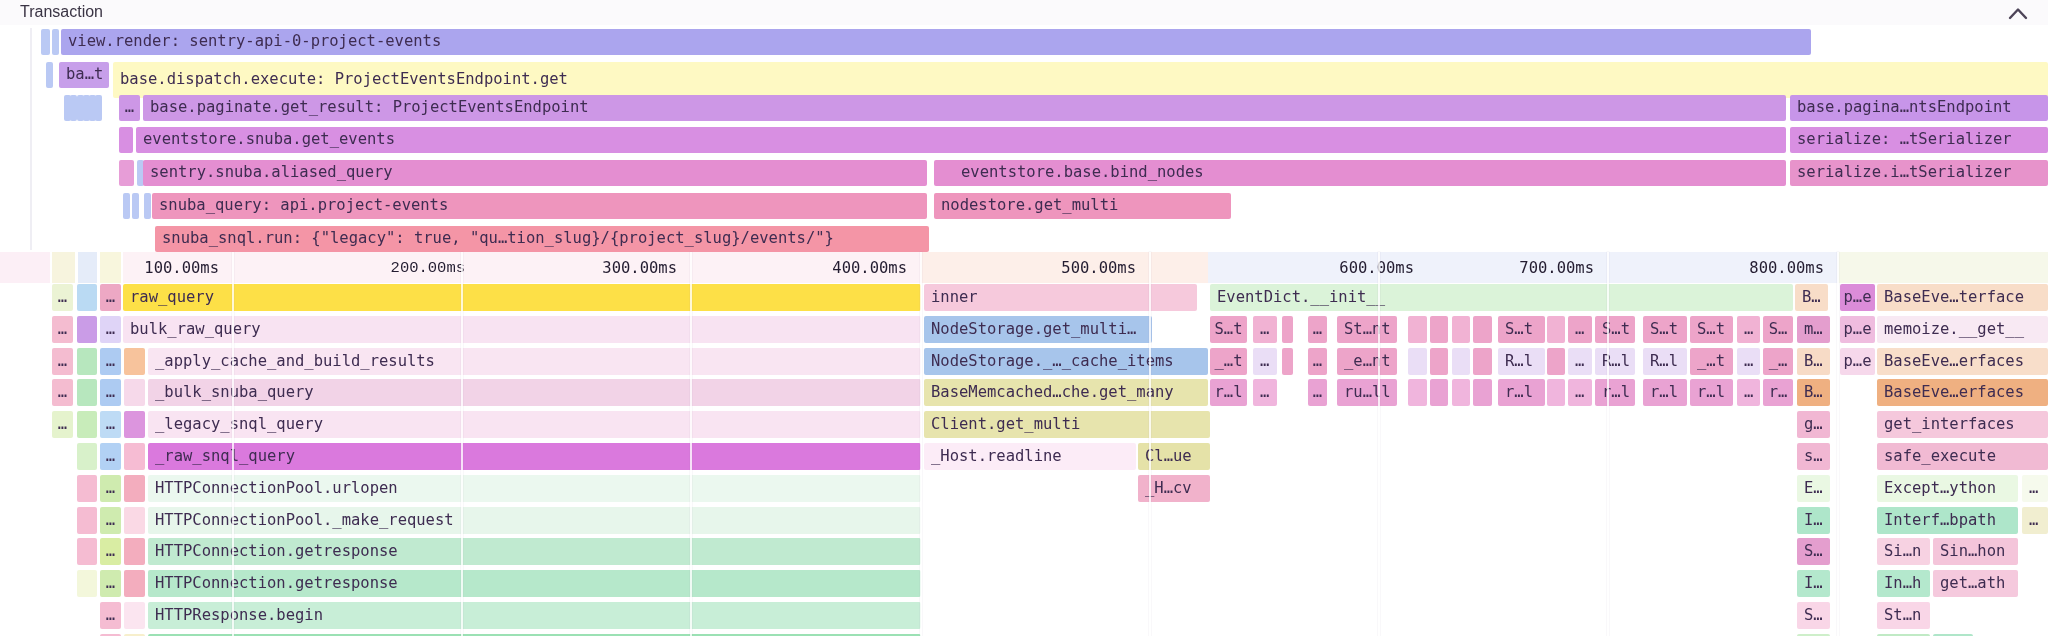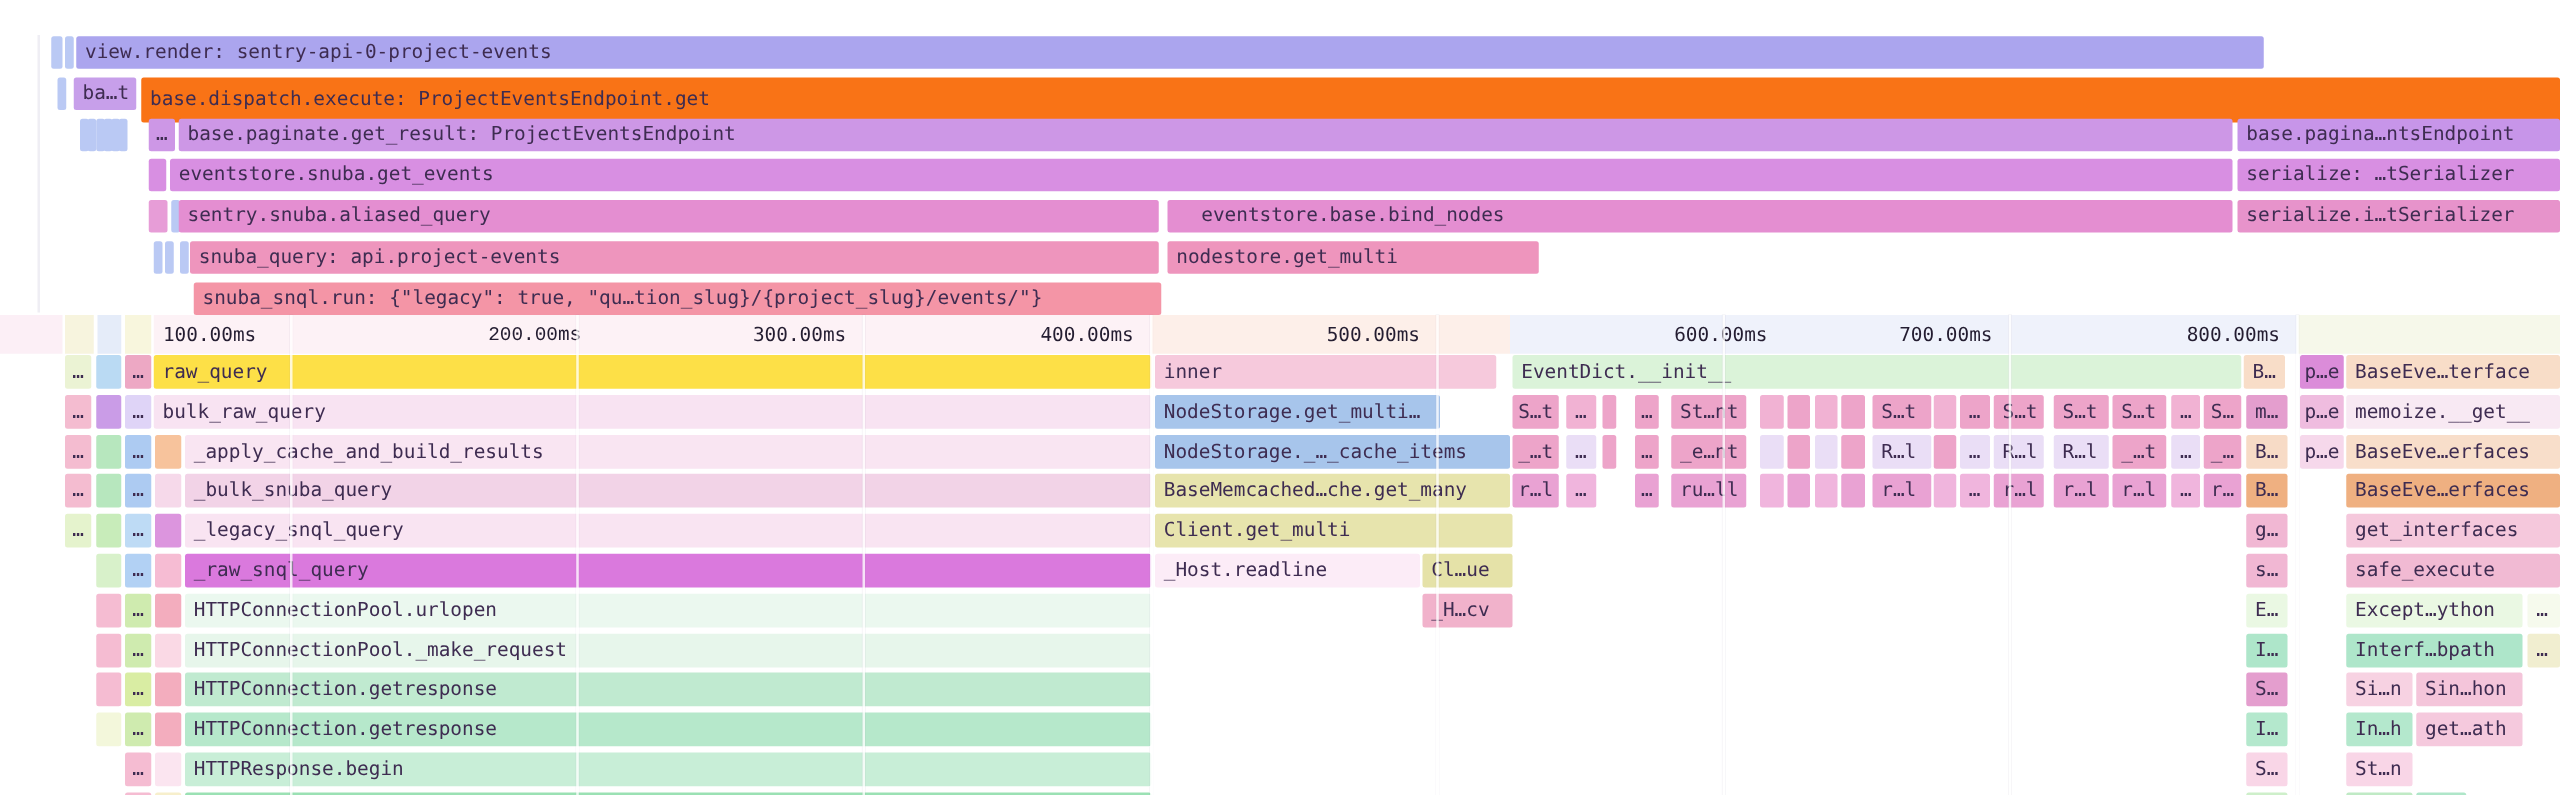--- a/index.html
+++ b/index.html
@@ -17,28 +17,34 @@
   .seg{position:absolute;top:252px;height:31px;}
   .axis-label{position:absolute;top:252px;height:31px;width:130px;display:flex;align-items:center;
               justify-content:flex-end;font-size:15.5px;color:#241d31;}
   .grid{position:absolute;top:252px;height:384px;width:2px;background:rgba(255,255,255,0.78);
         box-shadow:0 0 0 0.5px rgba(140,130,160,0.10);}
 </style>
 </head>
 <body>
 
 <div id="stage">
+  <div class="hdr">
+    <div class="hdr-title">Transaction</div>
+    <svg class="chev" viewBox="0 0 24 18">
+      <polyline points="4,13 12,4.5 20,13" fill="none" stroke="#4d4458" stroke-width="2.4" stroke-linecap="round" stroke-linejoin="round"></polyline>
+    </svg>
+  </div>
   <div class="edge-line"></div>
   <div id="minimap">
       <div class="bar" style="left: 41px; top: 29px; width: 9px; height: 26px; background: rgb(186, 201, 244);"></div>
       <div class="bar" style="left: 52px; top: 29px; width: 6px; height: 26px; background: rgb(186, 201, 244);"></div>
       <div class="bar" style="left: 61px; top: 29px; width: 1750px; height: 26px; background: rgb(171, 165, 238);">view.render: sentry-api-0-project-events</div>
       <div class="bar" style="left: 46px; top: 62px; width: 4px; height: 26px; background: rgb(186, 201, 244);"></div>
       <div class="bar" style="left: 59px; top: 62px; width: 50px; height: 26px; background: rgb(199, 159, 234);">ba…t</div>
-      <div class="bar" style="left: 113px; top: 62px; width: 1935px; height: 36px; background: #f97316;">base.dispatch.execute: ProjectEventsEndpoint.get</div>
+      <div class="bar" style="left: 113px; top: 62px; width: 1935px; height: 36px; background: #fef9c3;">base.dispatch.execute: ProjectEventsEndpoint.get</div>
       <div class="bar" style="left: 64px; top: 95px; width: 4px; height: 26px; background: rgb(186, 201, 244);"></div>
       <div class="bar" style="left: 70px; top: 95px; width: 4px; height: 26px; background: rgb(186, 201, 244);"></div>
       <div class="bar" style="left: 77px; top: 95px; width: 4px; height: 26px; background: rgb(186, 201, 244);"></div>
       <div class="bar" style="left: 83px; top: 95px; width: 4px; height: 26px; background: rgb(186, 201, 244);"></div>
       <div class="bar" style="left: 89px; top: 95px; width: 4px; height: 26px; background: rgb(186, 201, 244);"></div>
       <div class="bar" style="left: 95px; top: 95px; width: 3px; height: 26px; background: rgb(186, 201, 244);"></div>
       <div class="bar center" style="left: 119px; top: 95px; width: 21px; height: 26px; background: rgb(205, 151, 230);">…</div>
       <div class="bar" style="left: 143px; top: 95px; width: 1643px; height: 26px; background: rgb(205, 151, 230);">base.paginate.get_result: ProjectEventsEndpoint</div>
       <div class="bar" style="left: 1790px; top: 95px; width: 258px; height: 26px; background: rgb(199, 149, 233);">base.pagina…ntsEndpoint</div>
       <div class="bar" style="left: 119px; top: 127px; width: 14px; height: 26px; background: rgb(216, 143, 226);"></div>
@@ -58,21 +64,21 @@
     </div>
   <div id="axis">
       <div class="seg" style="left: 0px; width: 50px; background: rgb(252, 239, 246);"></div>
       <div class="seg" style="left: 52px; width: 23px; background: rgb(247, 244, 222);"></div>
       <div class="seg" style="left: 78px; width: 19px; background: rgb(229, 236, 249);"></div>
       <div class="seg" style="left: 100px; width: 21px; background: rgb(248, 246, 221);"></div>
       <div class="seg" style="left: 123px; width: 798px; background: rgb(253, 242, 246);"></div>
       <div class="seg" style="left: 921px; width: 287px; background: rgb(253, 239, 233);"></div>
       <div class="seg" style="left: 1208px; width: 630px; background: rgb(239, 242, 251);"></div>
       <div class="seg" style="left: 1838px; width: 210px; background: rgb(246, 248, 234);"></div>
-      <div class="axis-label" style="left: 75px; text-align: right;">100.00ms</div>
+      <div class="axis-label" style="left: 89px; text-align: right;">100.00ms</div>
       <div class="axis-label" style="left: 335px; font-family: Liberation Mono, monospace;">200.00ms</div>
       <div class="axis-label" style="left: 547px;">300.00ms</div>
       <div class="axis-label" style="left: 777px;">400.00ms</div>
       <div class="axis-label" style="left: 1006px;">500.00ms</div>
       <div class="axis-label" style="left: 1284px;">600.00ms</div>
       <div class="axis-label" style="left: 1464px;">700.00ms</div>
       <div class="axis-label" style="left: 1694px;">800.00ms</div>
     </div>
   <div id="spanchart">
       <div class="bar center" style="left: 52px; top: 284px; width: 21px; height: 27px; background: rgb(235, 243, 212);">…</div>

